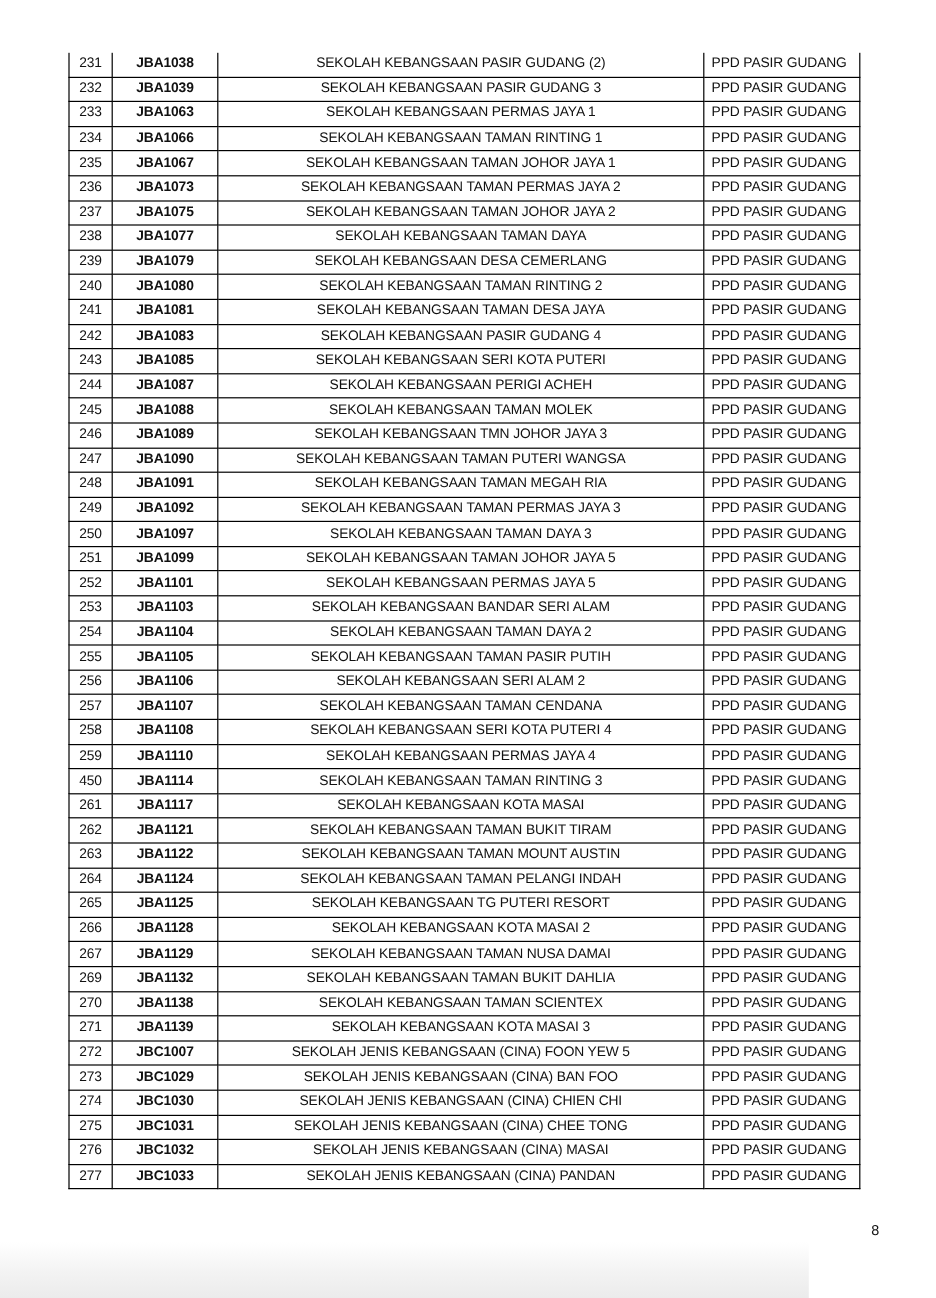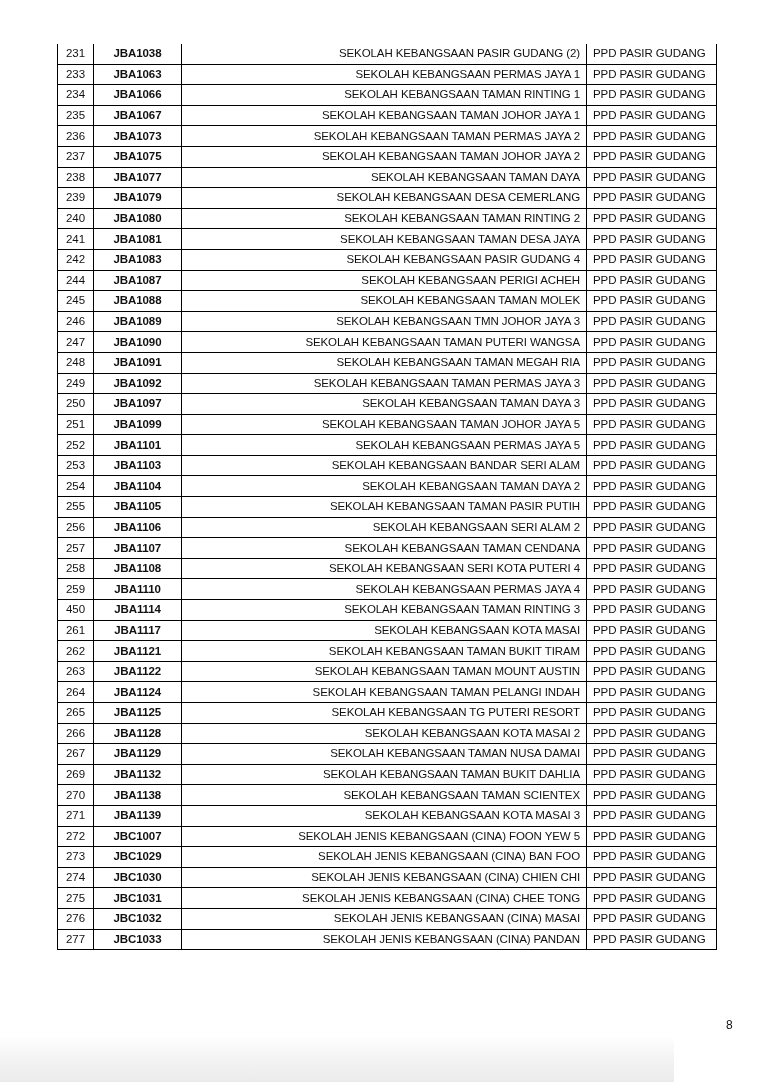--- a/index.html
+++ b/index.html
@@ -43,21 +43,21 @@
     }
     table.school-table tr:first-child td {
       border-top: none;
     }
     col.c-num { width: 36px; }
     col.c-code { width: 88px; }
     col.c-name { width: 405px; }
     col.c-ppd { width: 130px; }
     td.num { text-align: center; padding: 0; }
     td.code { text-align: center; padding: 0; font-weight: bold; }
-    td.name { text-align: right; }
+    td.name { text-align: center; }
     td.ppd { text-align: left; padding-left: 8px; margin-left: 16px; }
     .page-number {
       position: absolute;
       left: 726px;
       top: 1018px;
       font-size: 12px;
       font-family: "Liberation Sans", sans-serif;
     }
   </style>
 </head>
@@ -72,20 +72,26 @@
       <col class="c-ppd">
     </colgroup>
     <tbody id="table-body">
         <tr>
           <td class="num">231</td>
           <td class="code">JBA1038</td>
           <td class="name">SEKOLAH KEBANGSAAN PASIR GUDANG (2)</td>
           <td class="ppd">PPD PASIR GUDANG</td>
         </tr>
         <tr>
+          <td class="num">232</td>
+          <td class="code">JBA1039</td>
+          <td class="name">SEKOLAH KEBANGSAAN PASIR GUDANG 3</td>
+          <td class="ppd">PPD PASIR GUDANG</td>
+        </tr>
+        <tr>
           <td class="num">233</td>
           <td class="code">JBA1063</td>
           <td class="name">SEKOLAH KEBANGSAAN PERMAS JAYA 1</td>
           <td class="ppd">PPD PASIR GUDANG</td>
         </tr>
         <tr>
           <td class="num">234</td>
           <td class="code">JBA1066</td>
           <td class="name">SEKOLAH KEBANGSAAN TAMAN RINTING 1</td>
           <td class="ppd">PPD PASIR GUDANG</td>
@@ -129,20 +135,26 @@
         <tr>
           <td class="num">241</td>
           <td class="code">JBA1081</td>
           <td class="name">SEKOLAH KEBANGSAAN TAMAN DESA JAYA</td>
           <td class="ppd">PPD PASIR GUDANG</td>
         </tr>
         <tr>
           <td class="num">242</td>
           <td class="code">JBA1083</td>
           <td class="name">SEKOLAH KEBANGSAAN PASIR GUDANG 4</td>
+          <td class="ppd">PPD PASIR GUDANG</td>
+        </tr>
+        <tr>
+          <td class="num">243</td>
+          <td class="code">JBA1085</td>
+          <td class="name">SEKOLAH KEBANGSAAN SERI KOTA PUTERI</td>
           <td class="ppd">PPD PASIR GUDANG</td>
         </tr>
         <tr>
           <td class="num">244</td>
           <td class="code">JBA1087</td>
           <td class="name">SEKOLAH KEBANGSAAN PERIGI ACHEH</td>
           <td class="ppd">PPD PASIR GUDANG</td>
         </tr>
         <tr>
           <td class="num">245</td>

